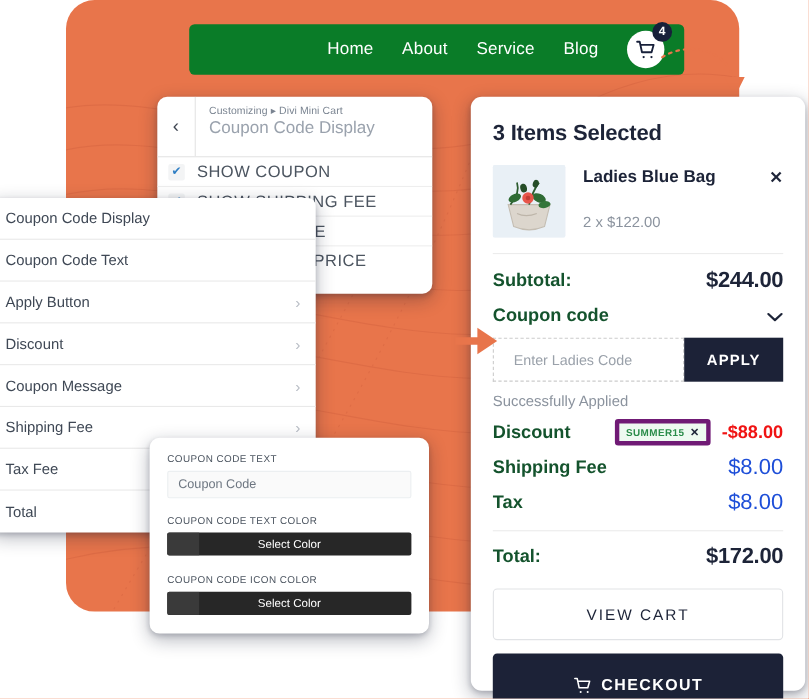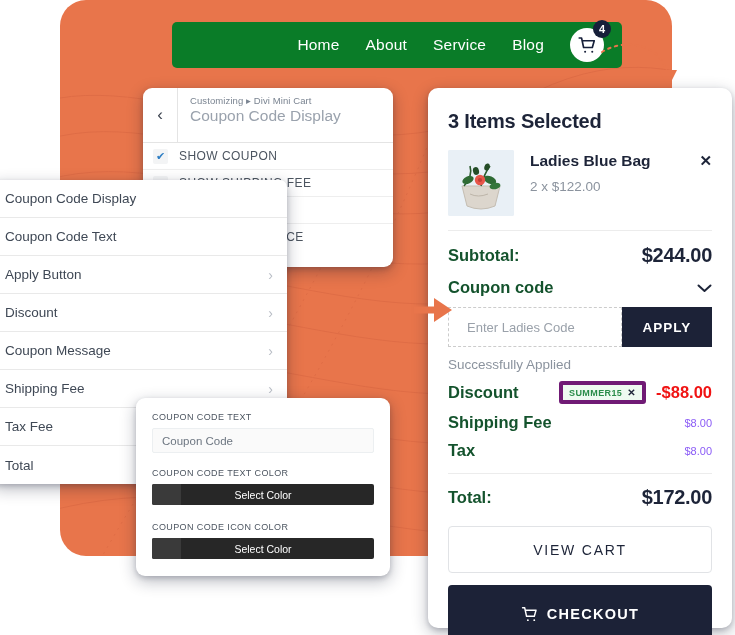--- a/index.html
+++ b/index.html
@@ -146,21 +146,21 @@
     border-radius: 2px;
     margin-right: 11px;
     display: flex;
     align-items: center;
     justify-content: center;
     color: #2e7ec4;
     font-size: 11px;
     line-height: 1;
   }
   .cust-label {
-    font-size: 12px;
+    font-size: 15px;
     color: #4c5560;
     letter-spacing: .45px;
   }
 
   
   #settings-list {
     left: -8px;
     top: 180px;
     width: 295px;
     border-radius: 7px;
@@ -273,21 +273,21 @@
     padding-top: 2px;
   }
   #item-name {
     font-size: 15.5px;
     font-weight: bold;
     color: #1d2438;
   }
   #item-qty {
     font-size: 13.5px;
     color: #8b939e;
-    margin-top: 9px;
+    margin-top: 24px;
   }
   #item-remove {
     font-size: 15px;
     color: #1d2438;
     font-weight: bold;
     padding-top: 2px;
     cursor: pointer;
   }
   .totals-row {
     display: flex;
@@ -365,22 +365,22 @@
     color: #1d2438;
     font-size: 10px;
   }
   #discount-value {
     font-size: 16.5px;
     font-weight: bold;
     color: #f01313;
   }
   .fee-row { margin-top: 9px; }
   .fee-value {
-    font-size: 11px;
-    color: #8b5cf6;
+    font-size: 20px;
+    color: #1d4ed8;
   }
   #total-divider {
     border-top: 1px solid #ececec;
     margin-top: 13px;
   }
   #total-row { margin-top: 12px; }
   #view-cart-button {
     margin-top: 17px;
     height: 45px;
     border: 1px solid #e1e3e6;

